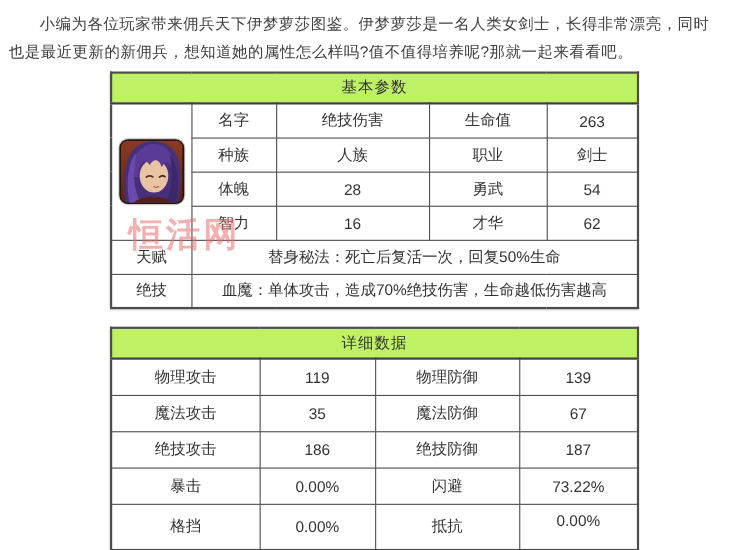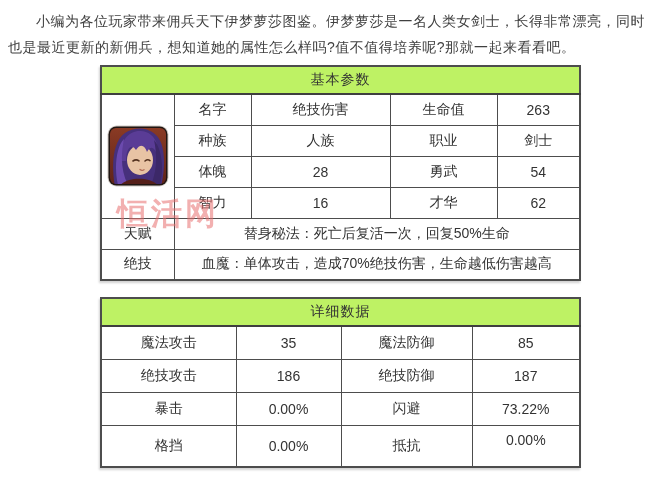--- a/index.html
+++ b/index.html
@@ -167,24 +167,30 @@
         <col style="width:135px">
           <col style="width:105px">
           <col style="width:131px">
           <col style="width:108px">
       </colgroup>
       <tbody>
           <tr>
         <th colspan="4">详细数据</th>
       </tr>
       <tr>
+        <td>物理攻击</td>
+        <td>119</td>
+        <td>物理防御</td>
+        <td>139</td>
+      </tr>
+      <tr>
         <td>魔法攻击</td>
         <td>35</td>
         <td>魔法防御</td>
-        <td>85</td>
+        <td>67</td>
       </tr>
       <tr>
         <td>绝技攻击</td>
         <td>186</td>
         <td>绝技防御</td>
         <td>187</td>
       </tr>
       <tr>
         <td>暴击</td>
         <td>0.00%</td>

